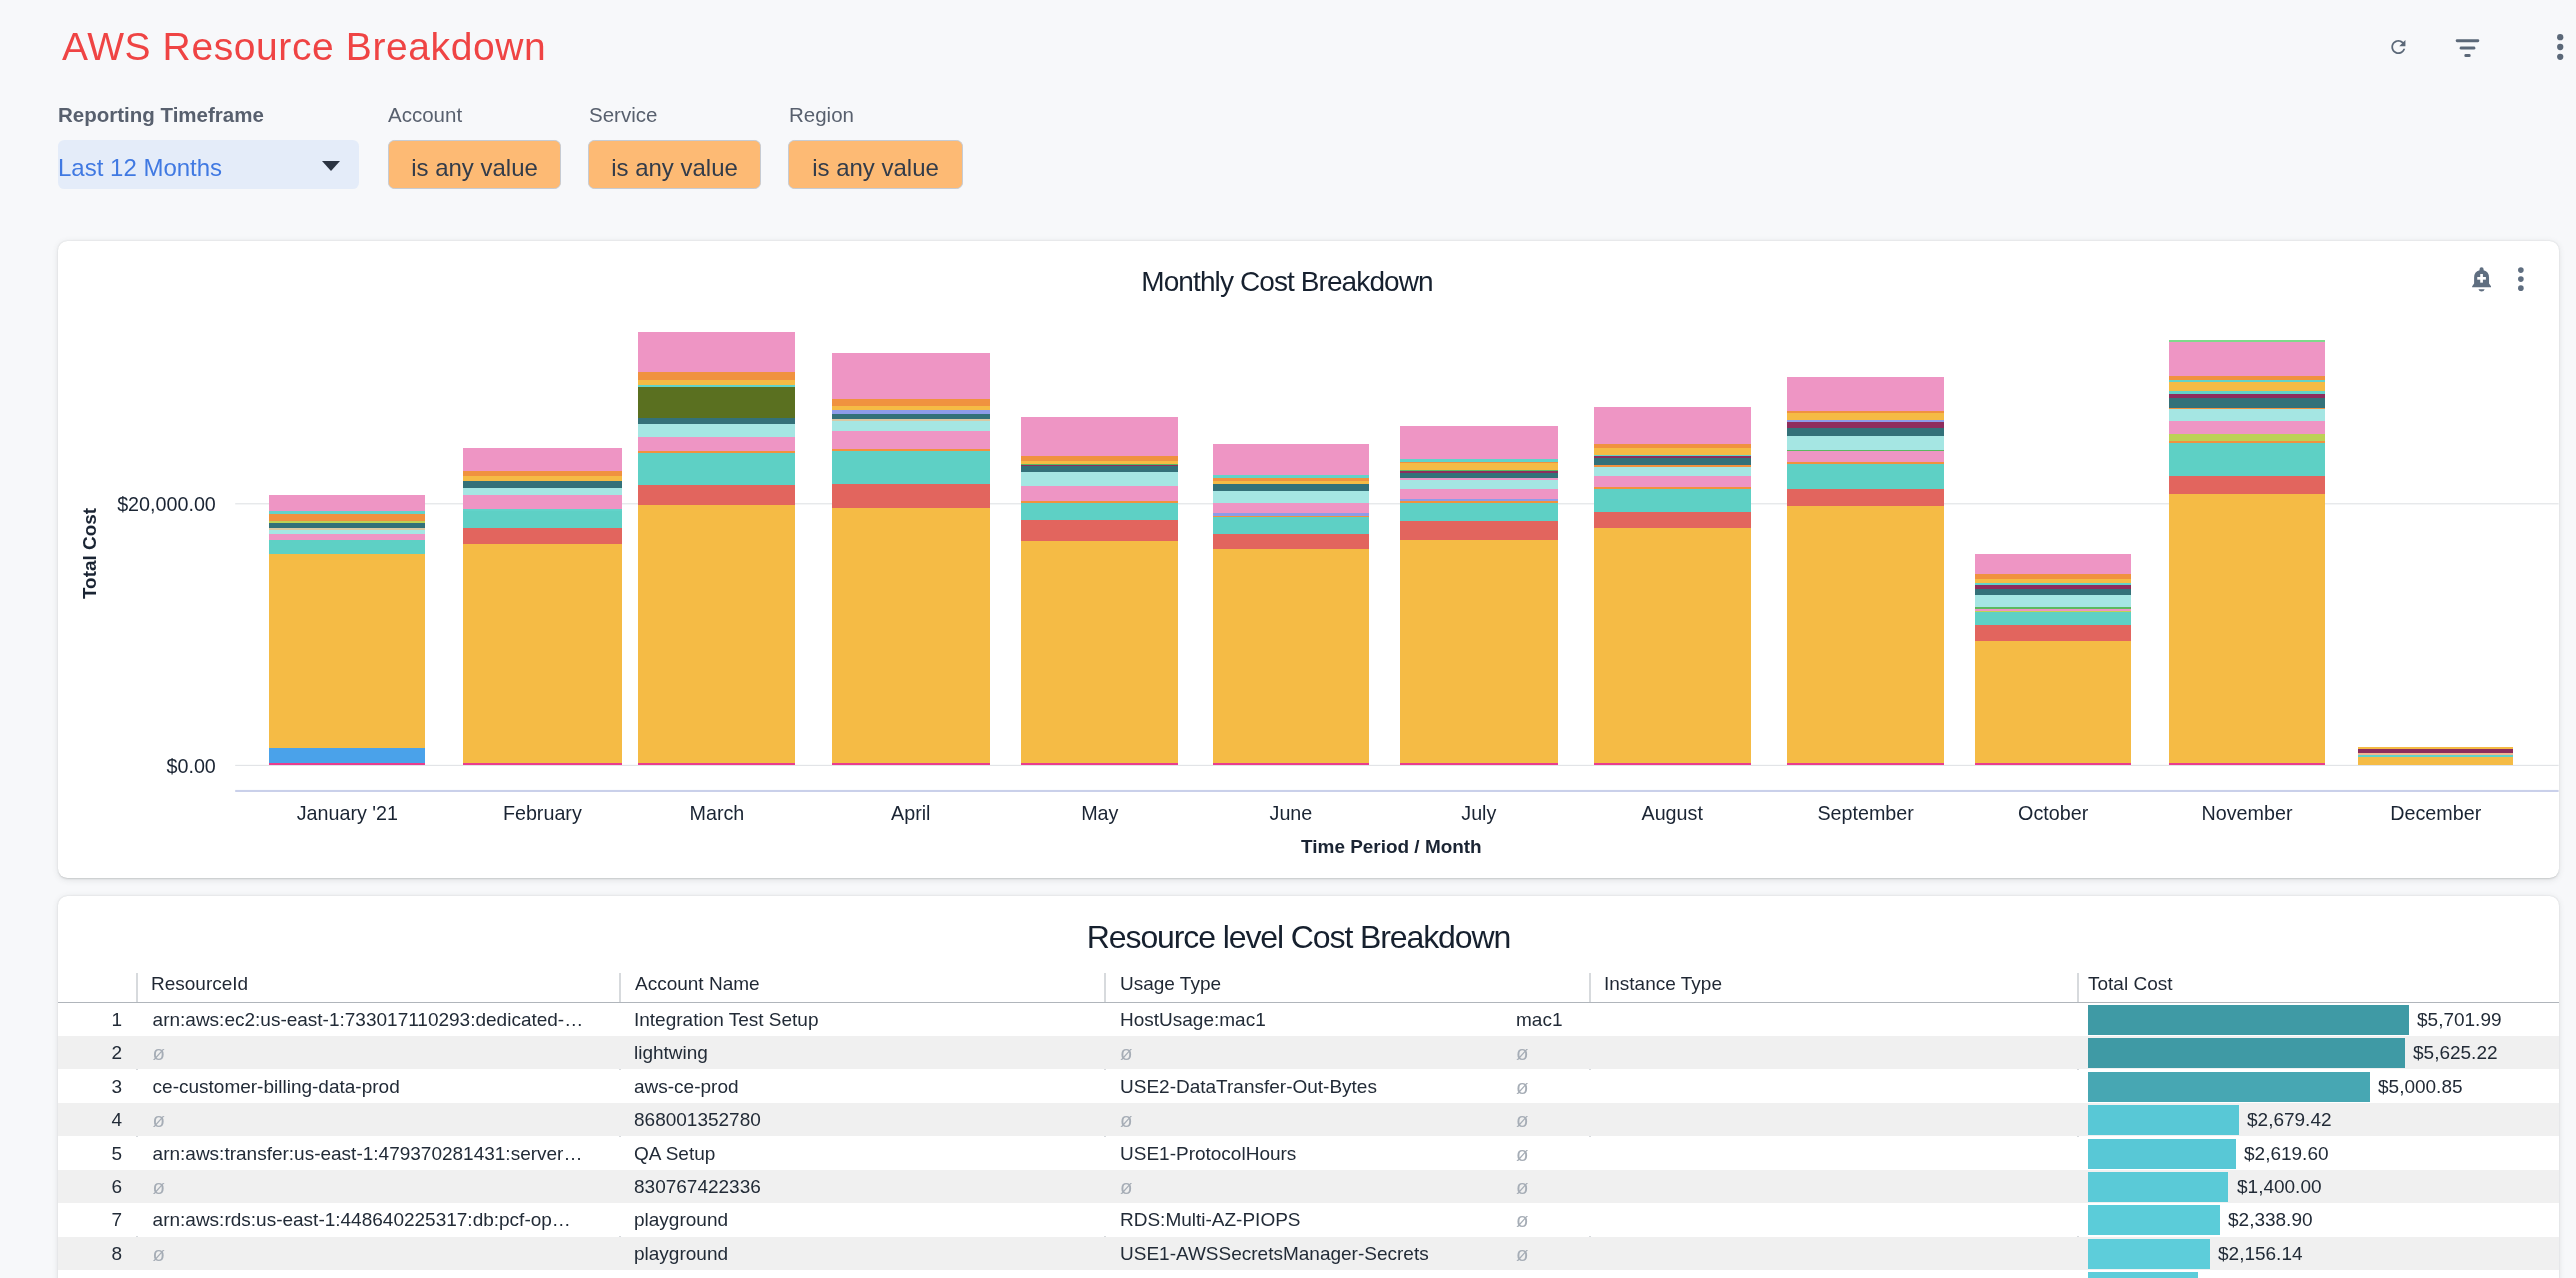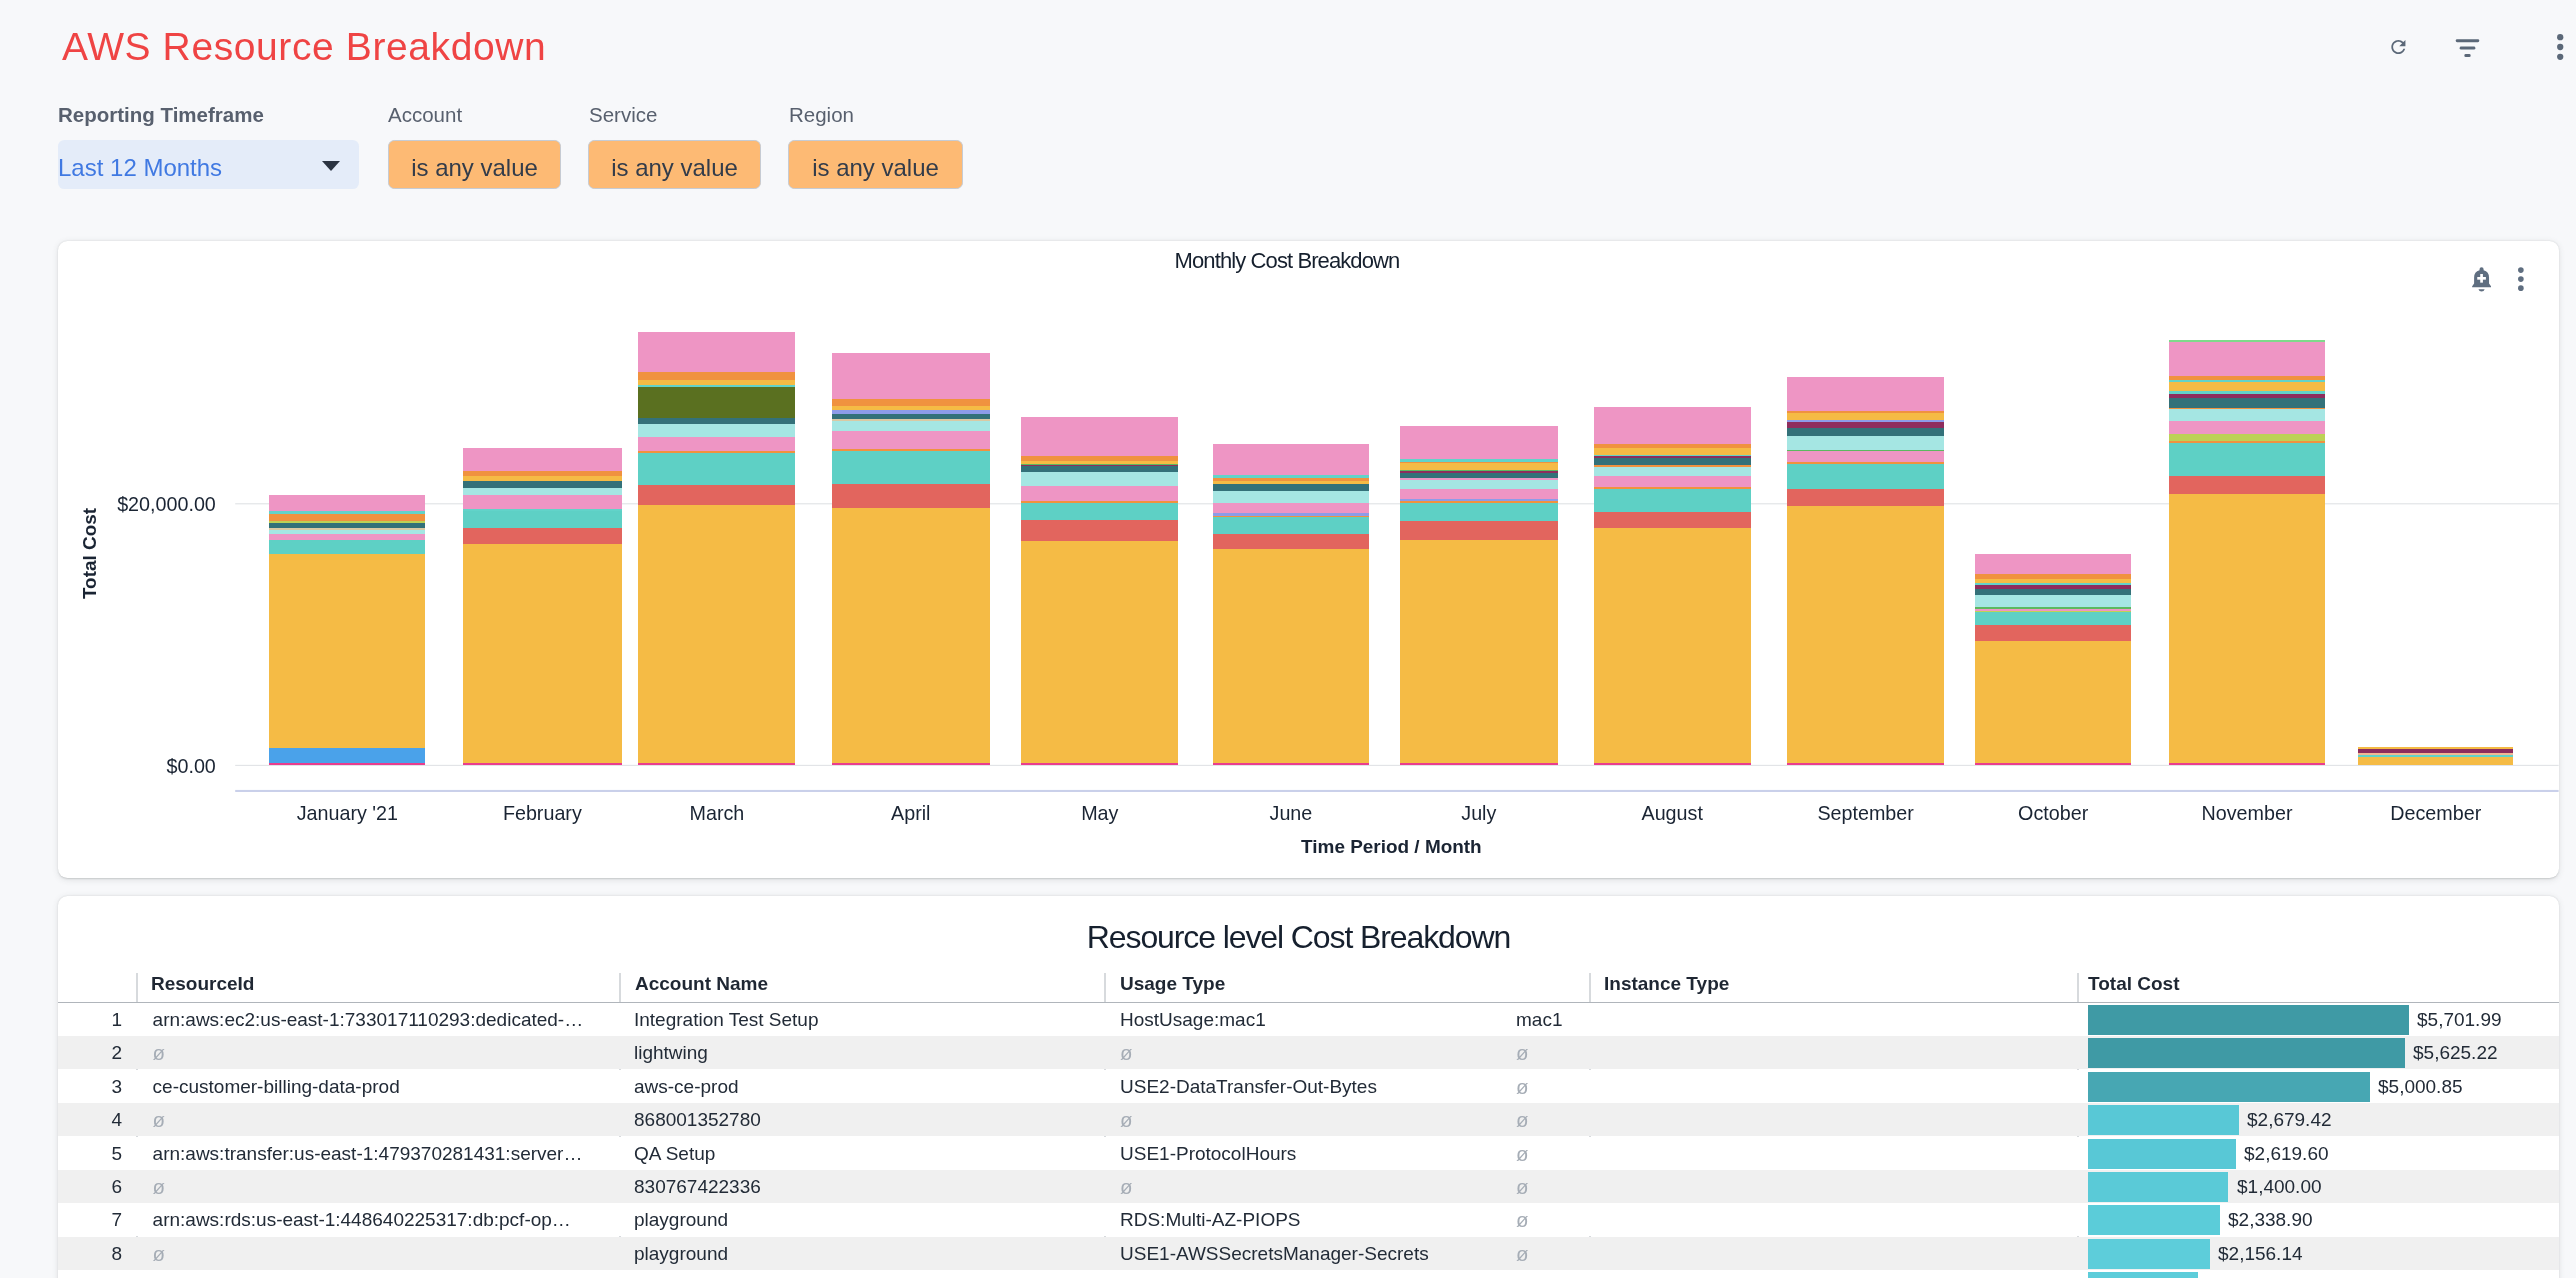--- a/index.html
+++ b/index.html
@@ -21,21 +21,21 @@
 .c1 { left:78px; width:483px; padding-left:16.6px; text-overflow:ellipsis; }
 .c2 { left:561px; width:485px; padding-left:15px; }
 .c3 { left:1047px; width:485px; padding-left:15px; }
 .c4 { left:1443px; width:489px; padding-left:15px; }
 .c5 { left:2020px; width:481px; }
 .null { color:#a6adb6; font-size:20.5px; }
 .bar { position:absolute; left:10.3px; top:1.6px; height:30px; display:block; }
 .val { position:absolute; top:0; }
 .vline { position:absolute; width:1.6px; background:#d7dadd; z-index:3; }
 .hline { position:absolute; height:1.6px; background:#b0b5bb; z-index:3; }
-.th { position:absolute; top:965px; height:34px; line-height:38px; font-size:19px; font-weight:bold; color:#1f2733; z-index:4; white-space:nowrap; }
+.th { position:absolute; top:965px; height:34px; line-height:38px; font-size:19px; font-weight:normal; color:#1f2733; z-index:4; white-space:nowrap; }
 </style>
 </head>
 <body>
 <h1>AWS Resource Breakdown</h1>
 
 <svg class="icon" style="left:2376px;top:25px;" width="205" height="44" viewBox="0 0 260 56">
   <g fill="#5b6878" transform="translate(14.6,14.6) scale(1.12)">
     <path d="M17.65 6.35C16.2 4.9 14.21 4 12 4c-4.42 0-7.99 3.58-8 8s3.57 8 8 8c3.73 0 6.84-2.55 7.73-6h-2.08c-.82 2.33-3.04 4-5.65 4-3.31 0-6-2.69-6-6s2.69-6 6-6c1.66 0 3.14.69 4.22 1.78L13 11h7V4l-2.35 2.35z"></path>
   </g>
   <g fill="#5b6878">
@@ -52,21 +52,21 @@
 <div class="flabel" style="left:388px;">Account</div>
 <div class="flabel" style="left:589px;">Service</div>
 <div class="flabel" style="left:789px;">Region</div>
 
 <div class="fbtn btn1">Last 12 Months<span class="caret"></span></div>
 <div class="fbtn btnv" style="left:388px;width:173px;">is any value</div>
 <div class="fbtn btnv" style="left:588px;width:173px;">is any value</div>
 <div class="fbtn btnv" style="left:788px;width:175px;">is any value</div>
 
 <div class="card" style="left:58px;top:241px;width:2501px;height:637px;"></div>
-<div class="ctitle" style="left:1129px;top:248px;width:316px;font-size:22px;letter-spacing:-0.9px;">Monthly Cost Breakdown</div>
+<div class="ctitle" style="left:1129px;top:266px;width:316px;font-size:28px;letter-spacing:-0.9px;">Monthly Cost Breakdown</div>
 
 <svg class="icon" style="left:2469px;top:266px;" width="66" height="27" viewBox="0 0 84 34">
   <g fill="#5f6e80">
     <path d="M16 1.5 a2.6 2.6 0 0 1 2.6 2.6 l0 1.2 a9.5 9.5 0 0 1 6.9 9.2 l0 7.5 l2.5 3.5 l0 1.5 l-24 0 l0 -1.5 l2.5 -3.5 l0 -7.5 a9.5 9.5 0 0 1 6.9 -9.2 l0 -1.2 a2.6 2.6 0 0 1 2.6 -2.6 z"></path>
     <path d="M12 29.5 a4.2 4.2 0 0 0 8 0 z"></path>
   </g>
   <g stroke="#ffffff" stroke-width="3.4">
     <line x1="16" y1="10" x2="16" y2="21"></line>
     <line x1="10.5" y1="15.5" x2="21.5" y2="15.5"></line>
   </g>

